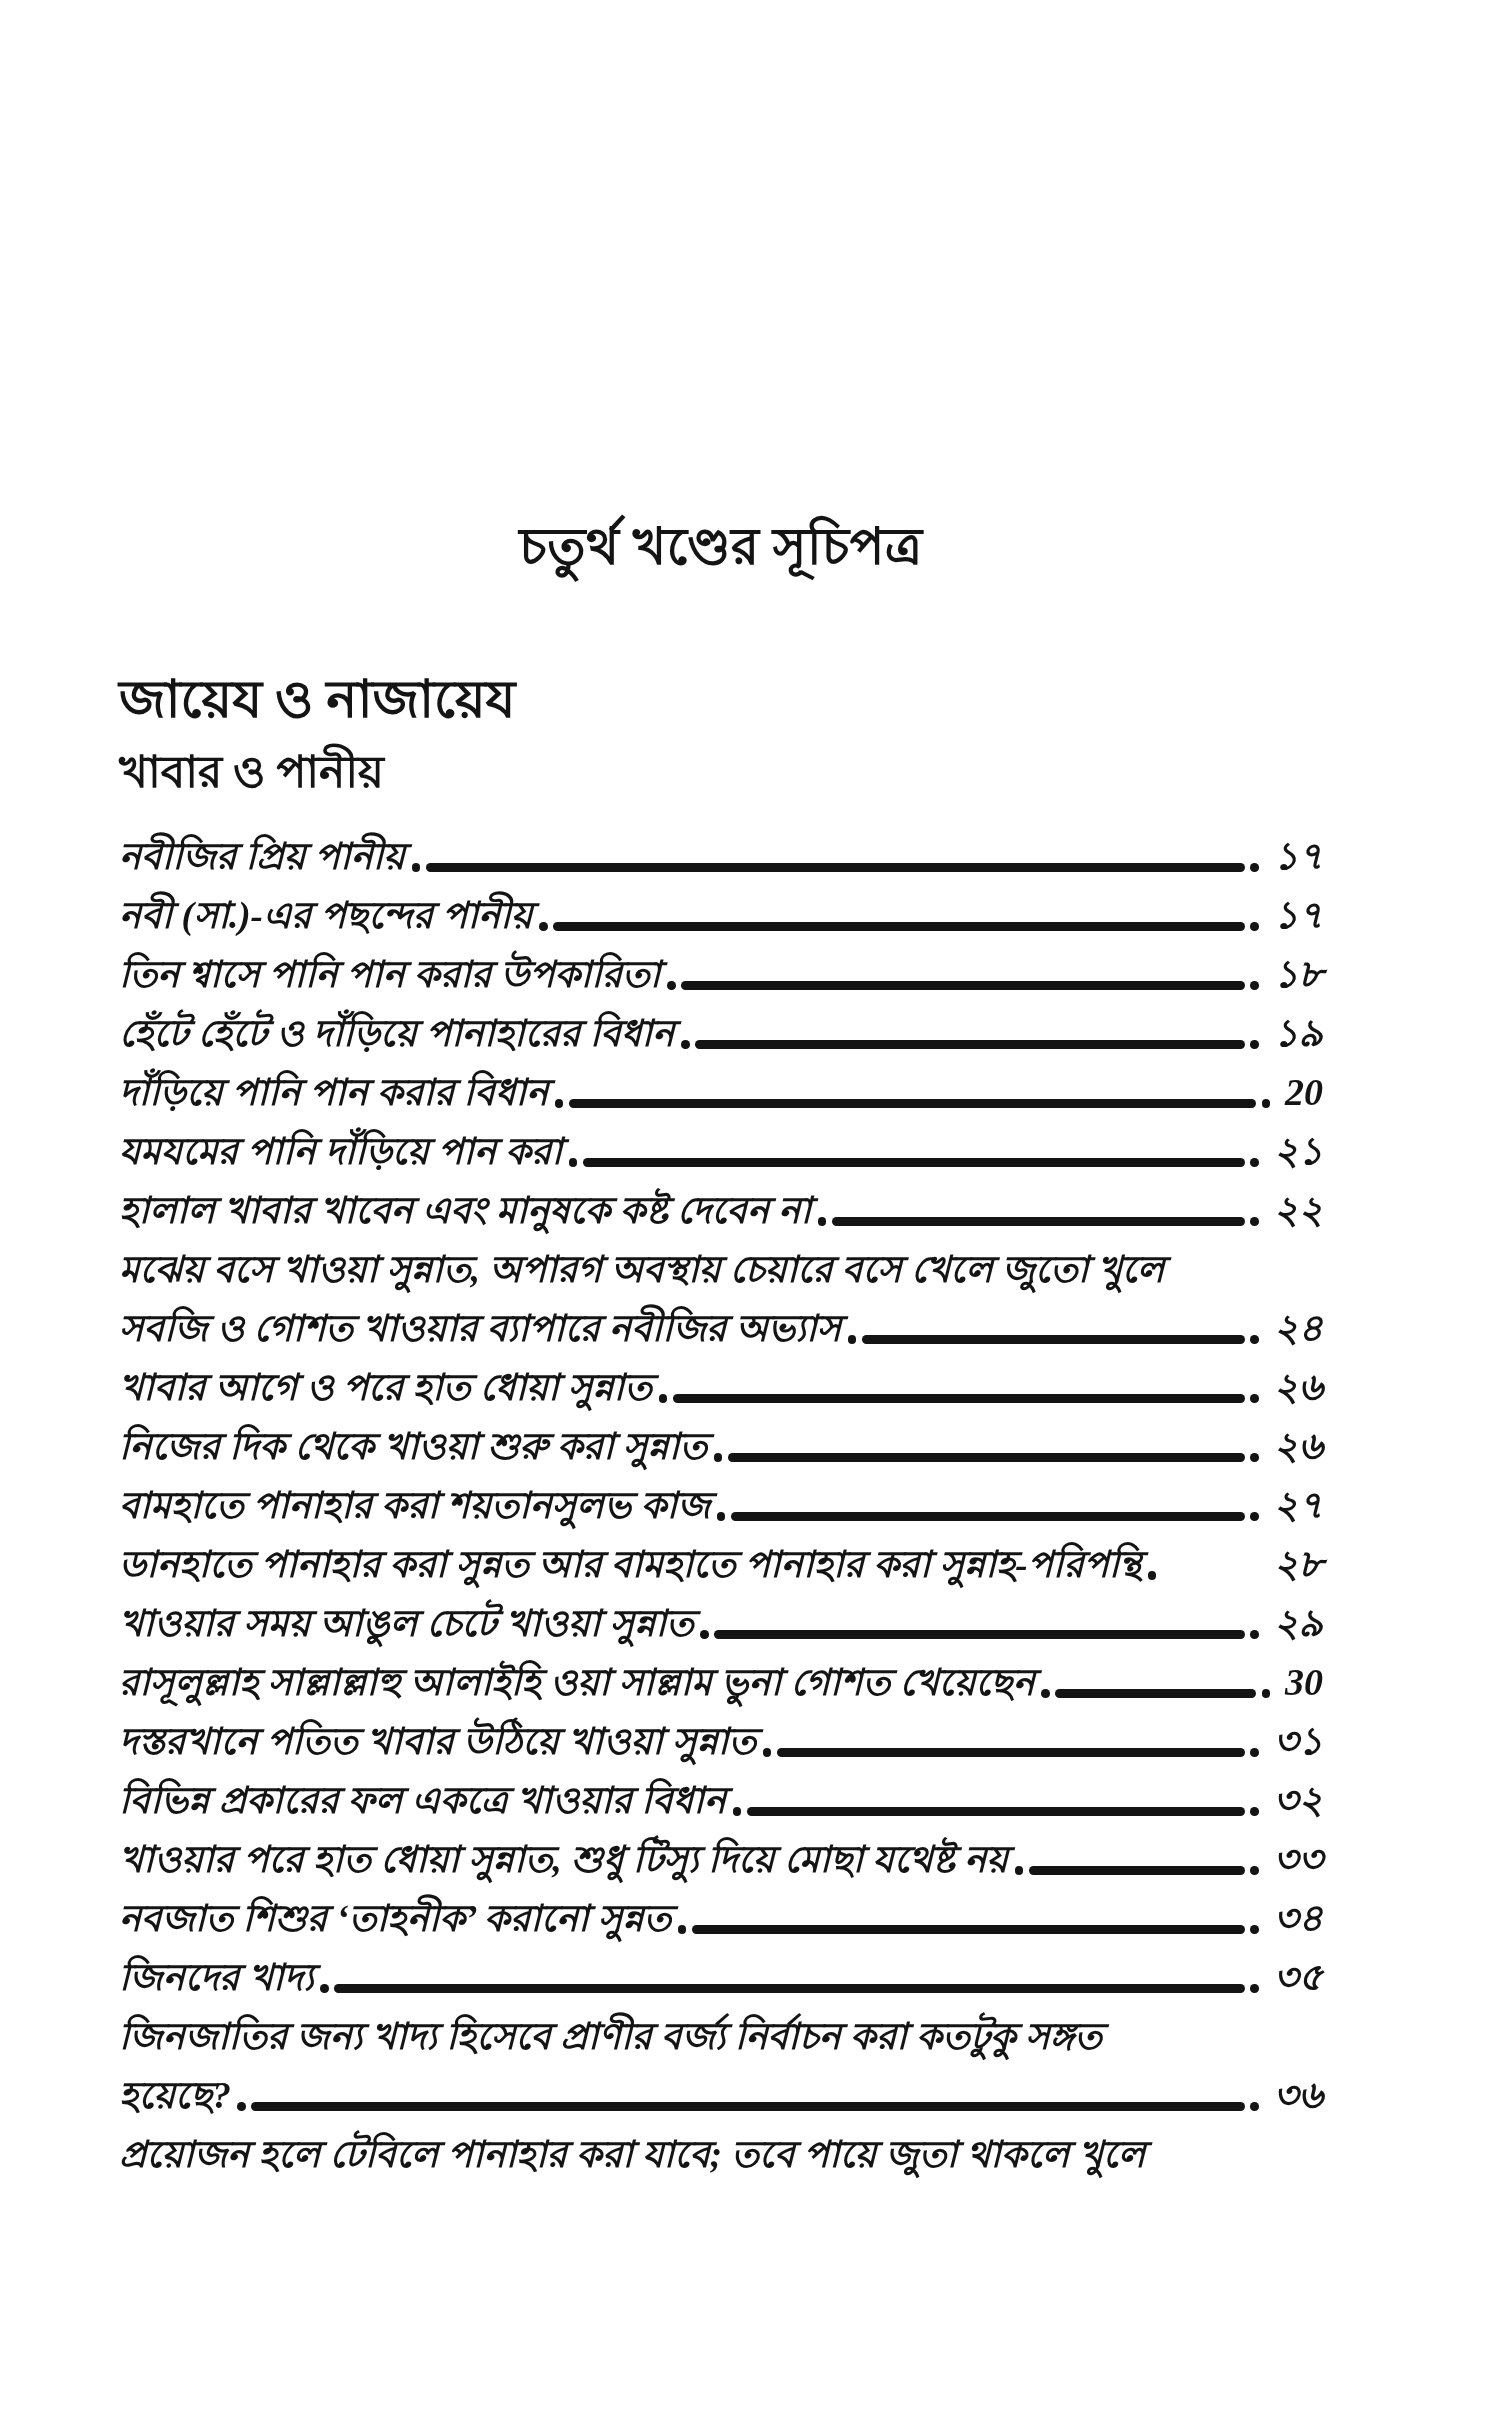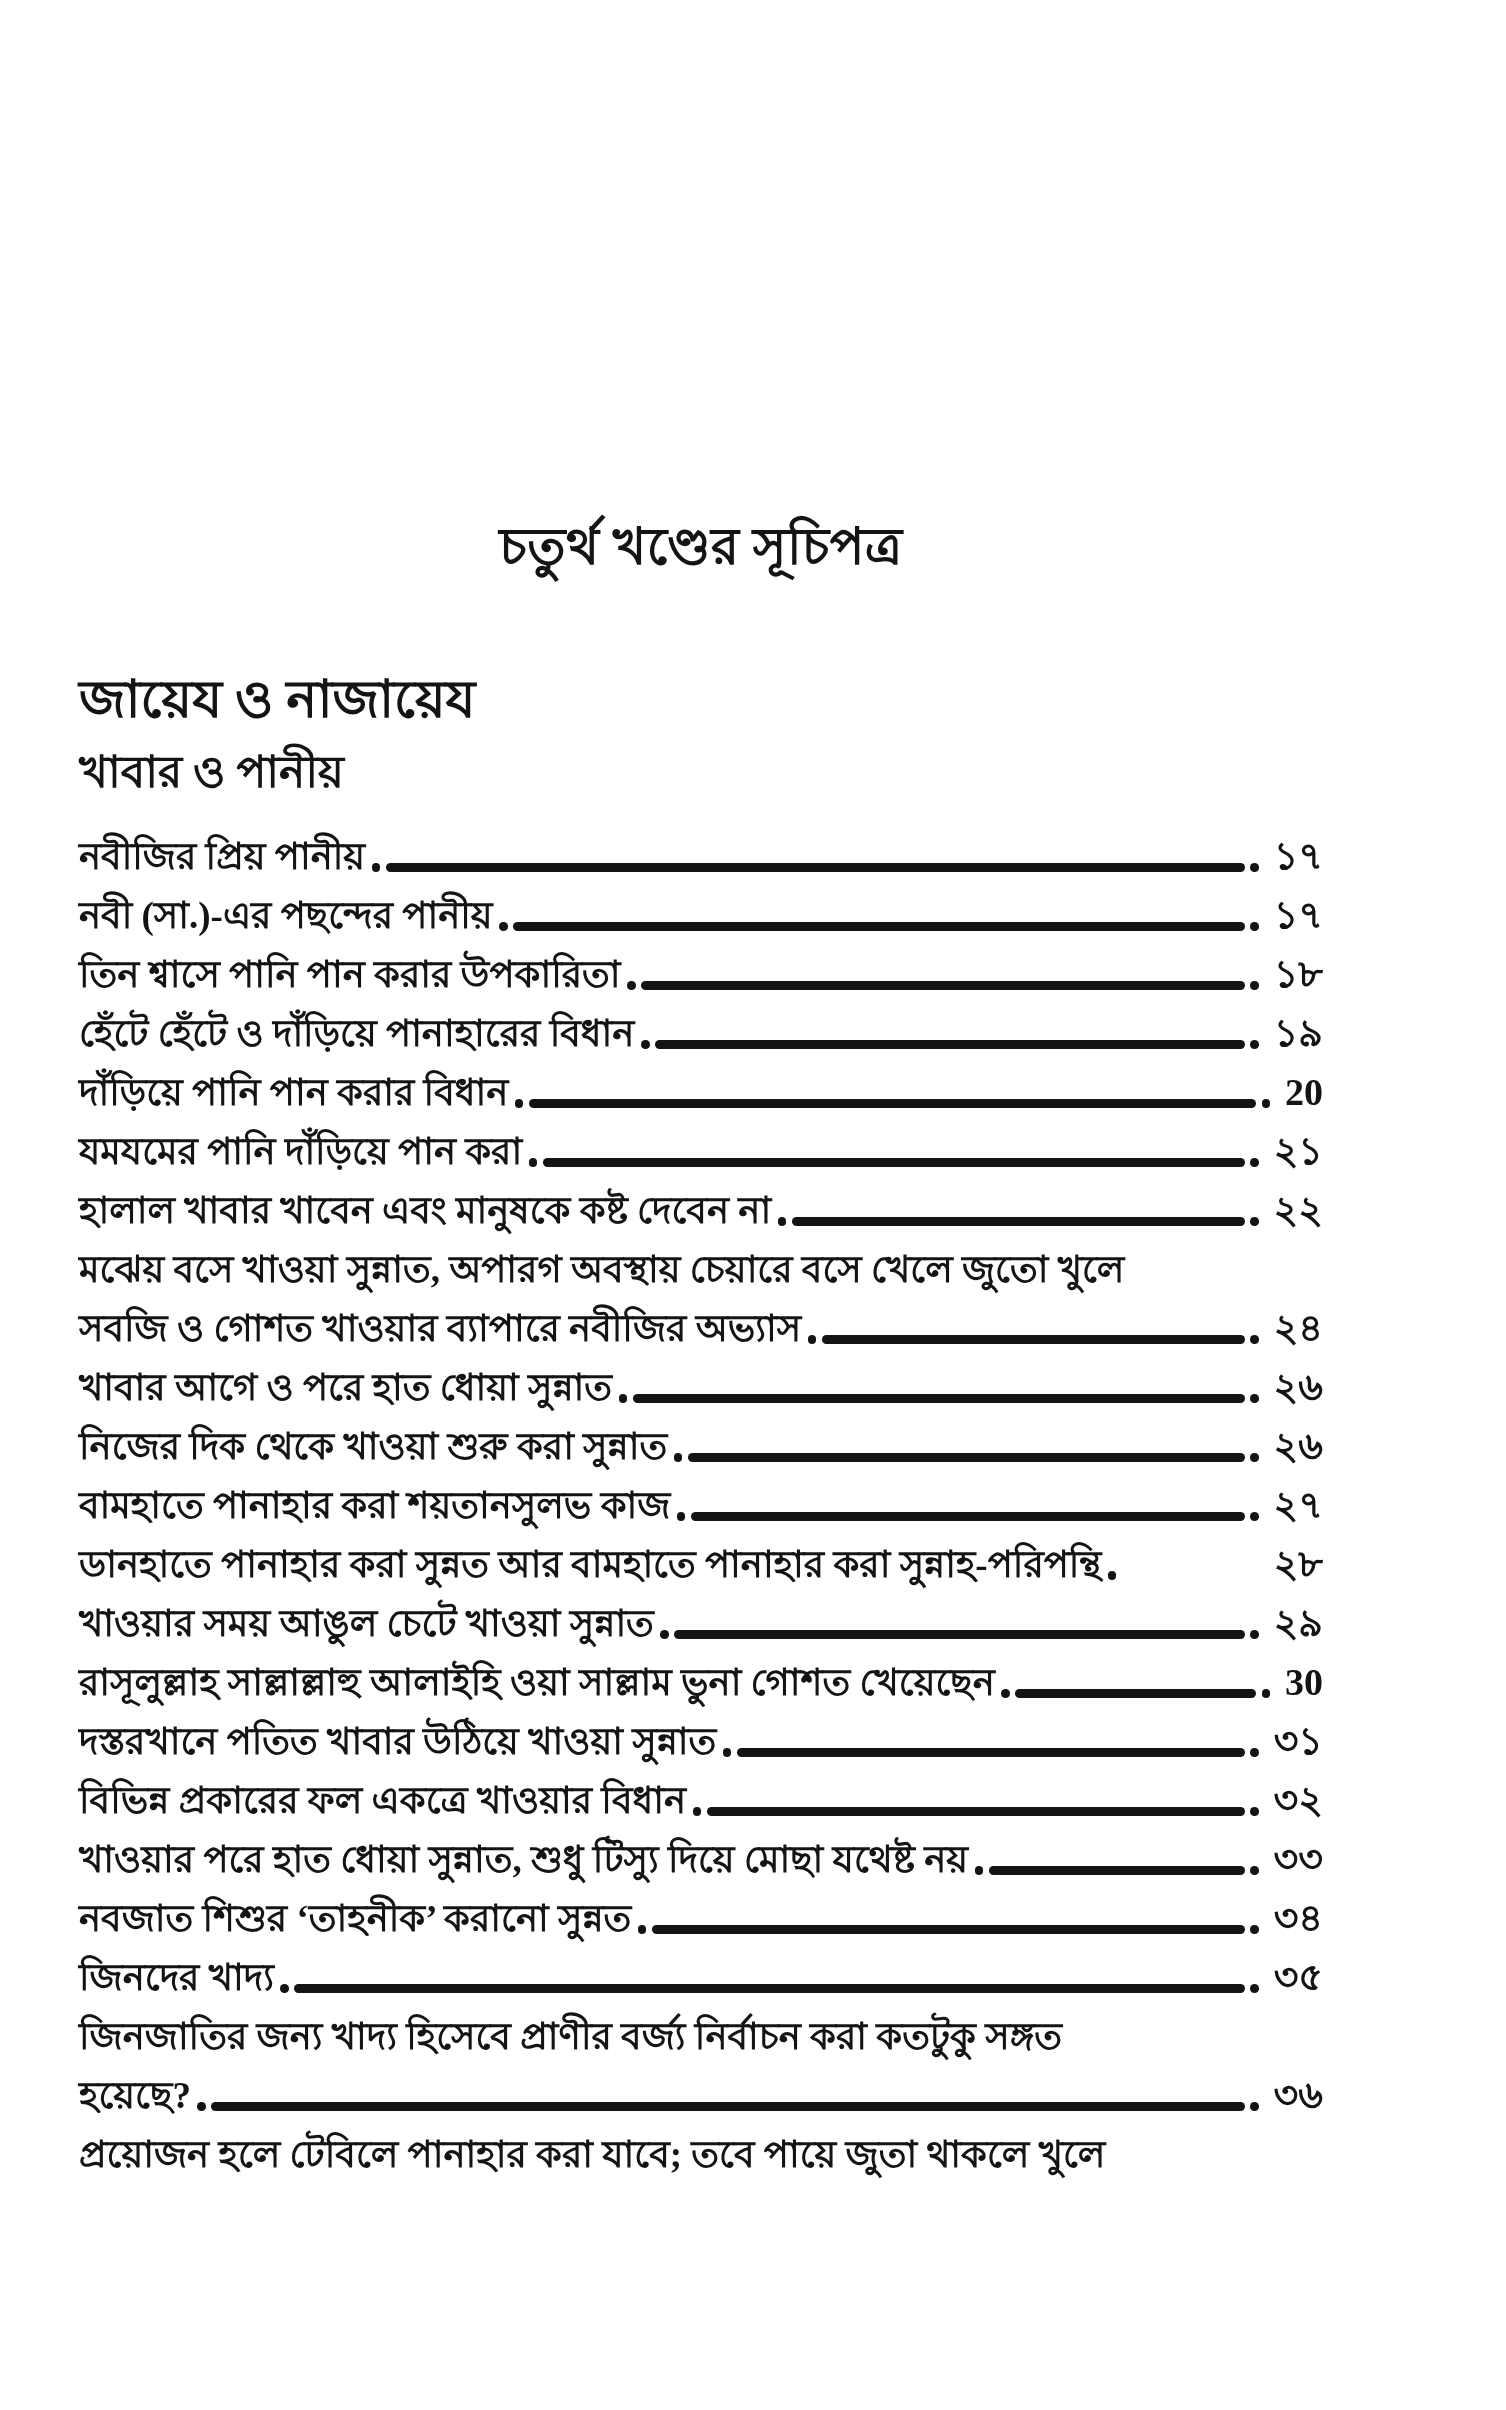--- a/index.html
+++ b/index.html
@@ -11,21 +11,21 @@
     width: 1507px;
     height: 2411px;
     overflow: hidden;
     font-family: "Liberation Serif", "DejaVu Serif", serif;
     color: #141414;
   }
   .page {
     box-sizing: border-box;
     width: 1507px;
     height: 2411px;
-    padding: 516px 184px 0 79px; 
+    padding: 516px 184px 0 119px; 
     background: #ffffff;
   }
   .page-title {
     text-align: center;
     font-size: 51px;
     font-weight: 700;
     line-height: 1.25;
     letter-spacing: 0.5px;
   }
   .section-heading {
@@ -35,20 +35,21 @@
     line-height: 1.3;
   }
   .subsection-heading {
     margin-top: 11px;
     font-size: 44px;
     font-weight: 700;
     line-height: 1.3;
   }
   .toc-list {
     margin-top: 22.6px;
+    font-style: italic;
   }
   .toc-row {
     display: flex;
     align-items: flex-end;
     height: 59px;
     font-size: 37px;
     font-weight: 700;
     line-height: 53px;
     white-space: nowrap;
   }

